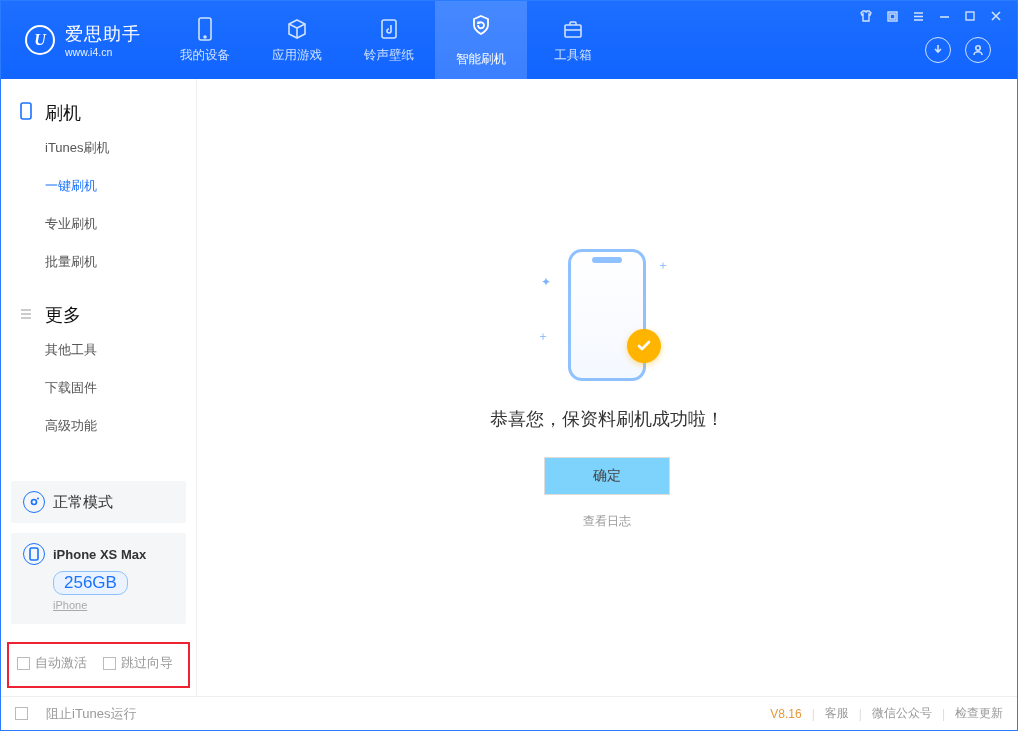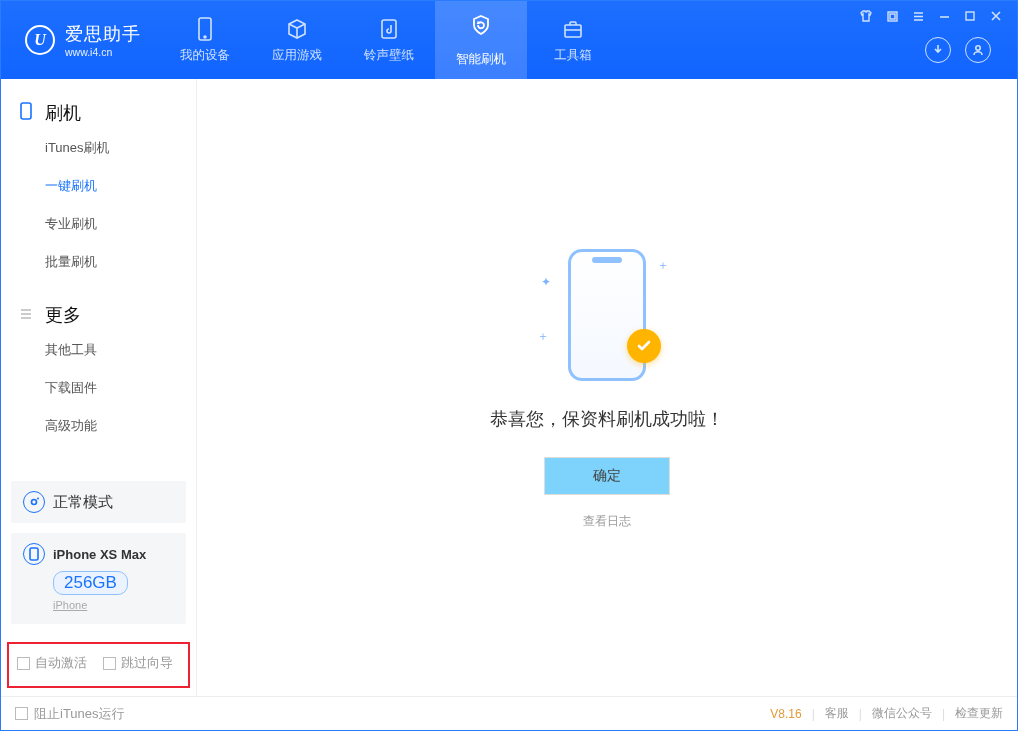--- a/index.html
+++ b/index.html
@@ -60,21 +60,21 @@
 .spark { position: absolute; font-size: 12px; color: #7fb3ff; }
 .spark.s1 { left: -6px; top: 30px; }
 .spark.s2 { left: -10px; bottom: 40px; }
 .spark.s3 { right: -2px; top: 12px; }
 .msg { font-size: 18px; color: #333; margin-top: 22px; }
 .okbtn { margin-top: 26px; border: 1px solid #ddd; background: #7dd3fc; padding: 9px 48px; font-size: 14px; color: #444; cursor: pointer; }
 .loglink { margin-top: 18px; font-size: 12px; color: #999; cursor: pointer; }
 
 
 .status { height: 34px; border-top: 1px solid #eee; display: flex; align-items: center; padding: 0 14px; font-size: 12px; color: #999; }
-.status .left { display: flex; align-items: center; gap: 6px; cursor: pointer; }
+.status .left { display: flex; align-items: center; gap: 18px; cursor: pointer; }
 .status .right { margin-left: auto; display: flex; align-items: center; gap: 10px; }
 .status .ver { color: #e29a3a; }
 .status .sep { color: #ddd; }
 .status .slink { cursor: pointer; }
 </style>
 </head>
 <body>
 
 <div class="window">
 

